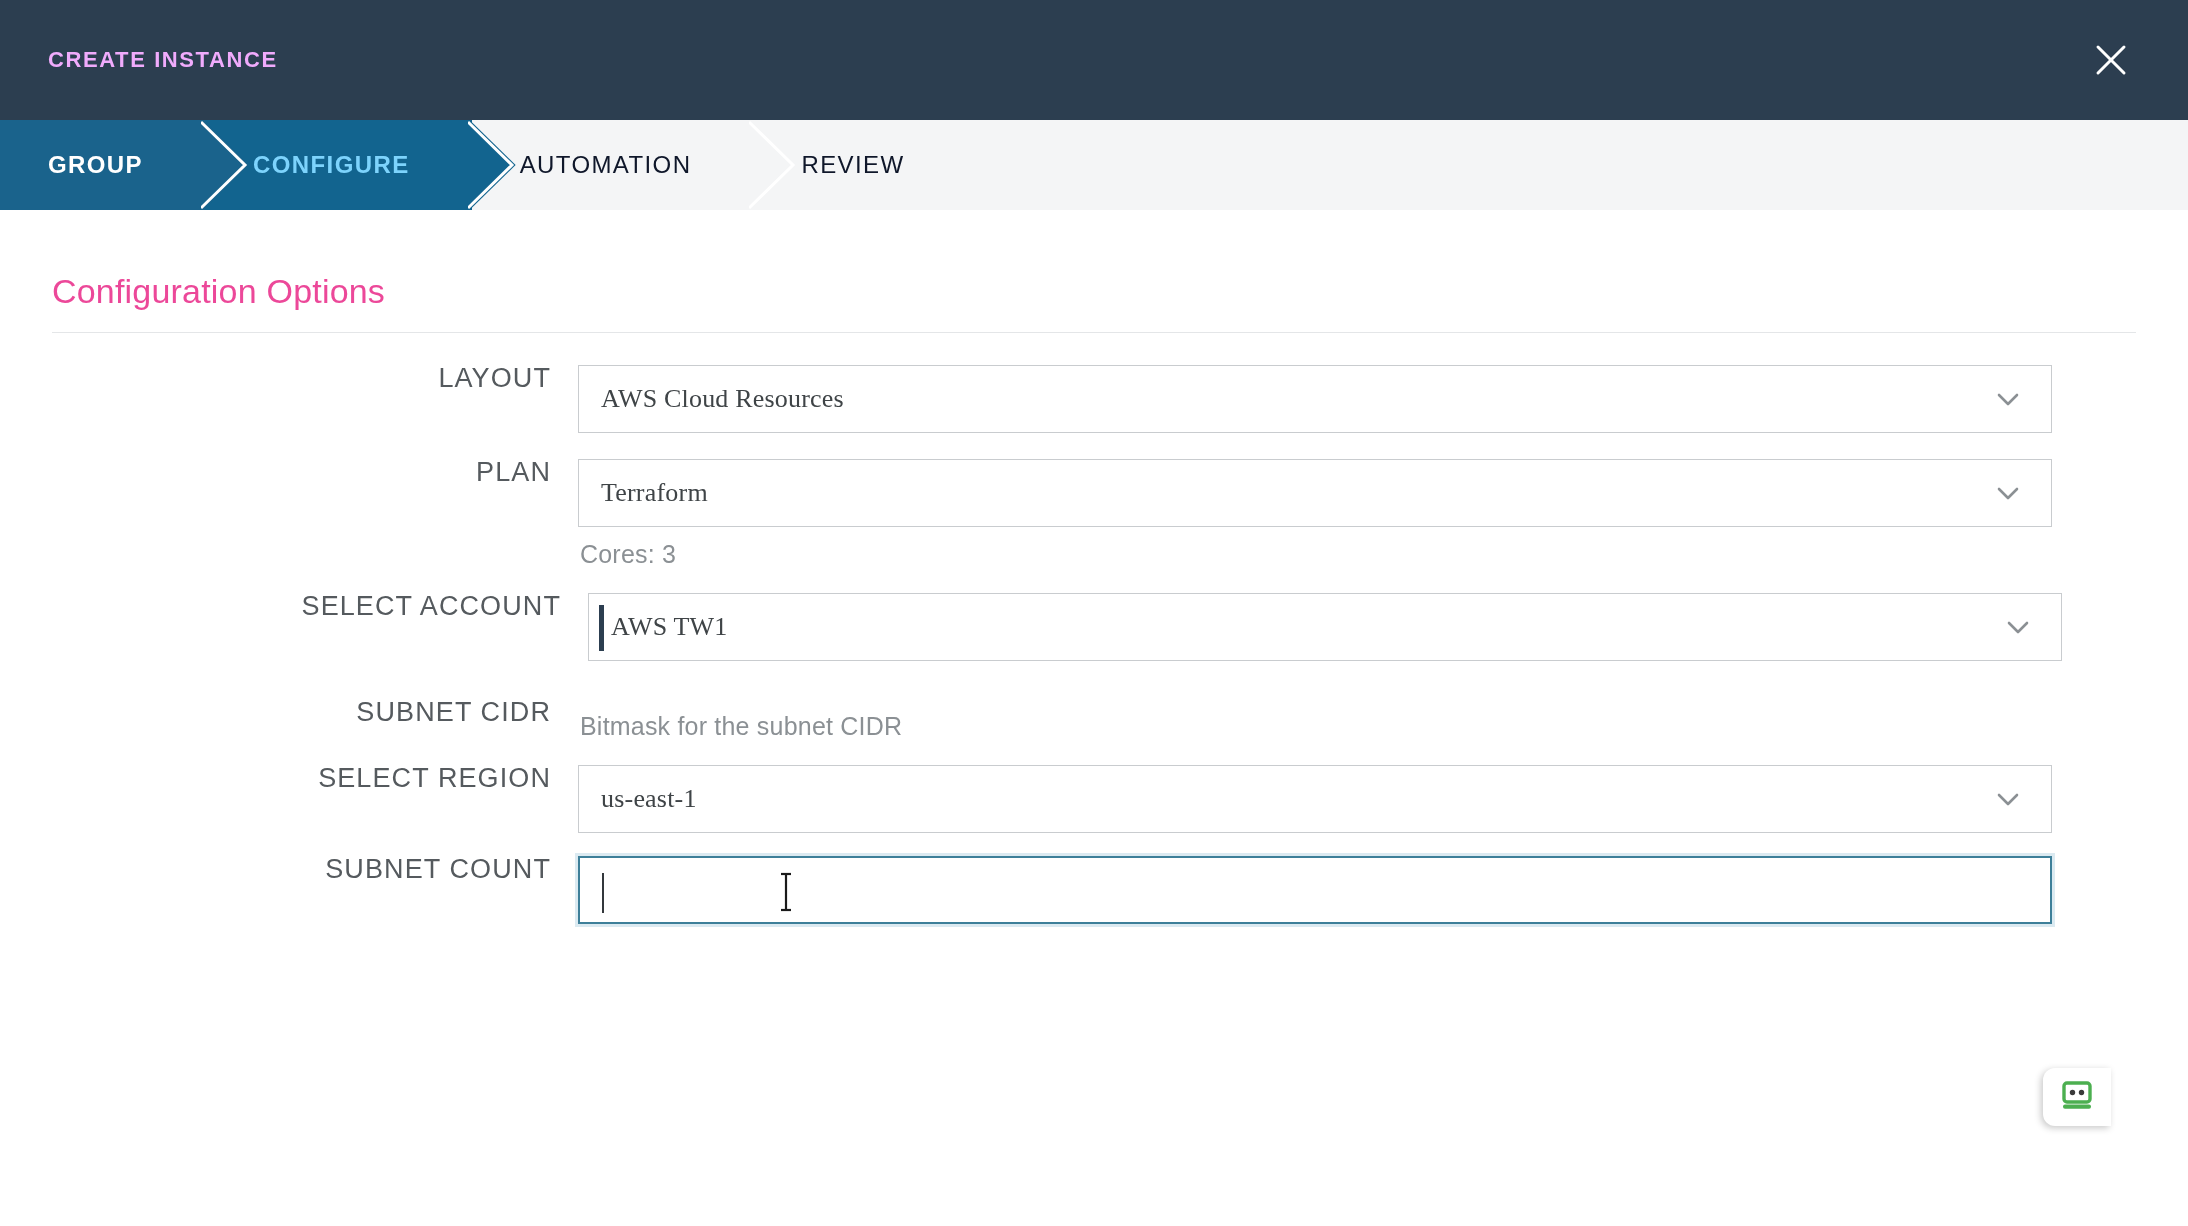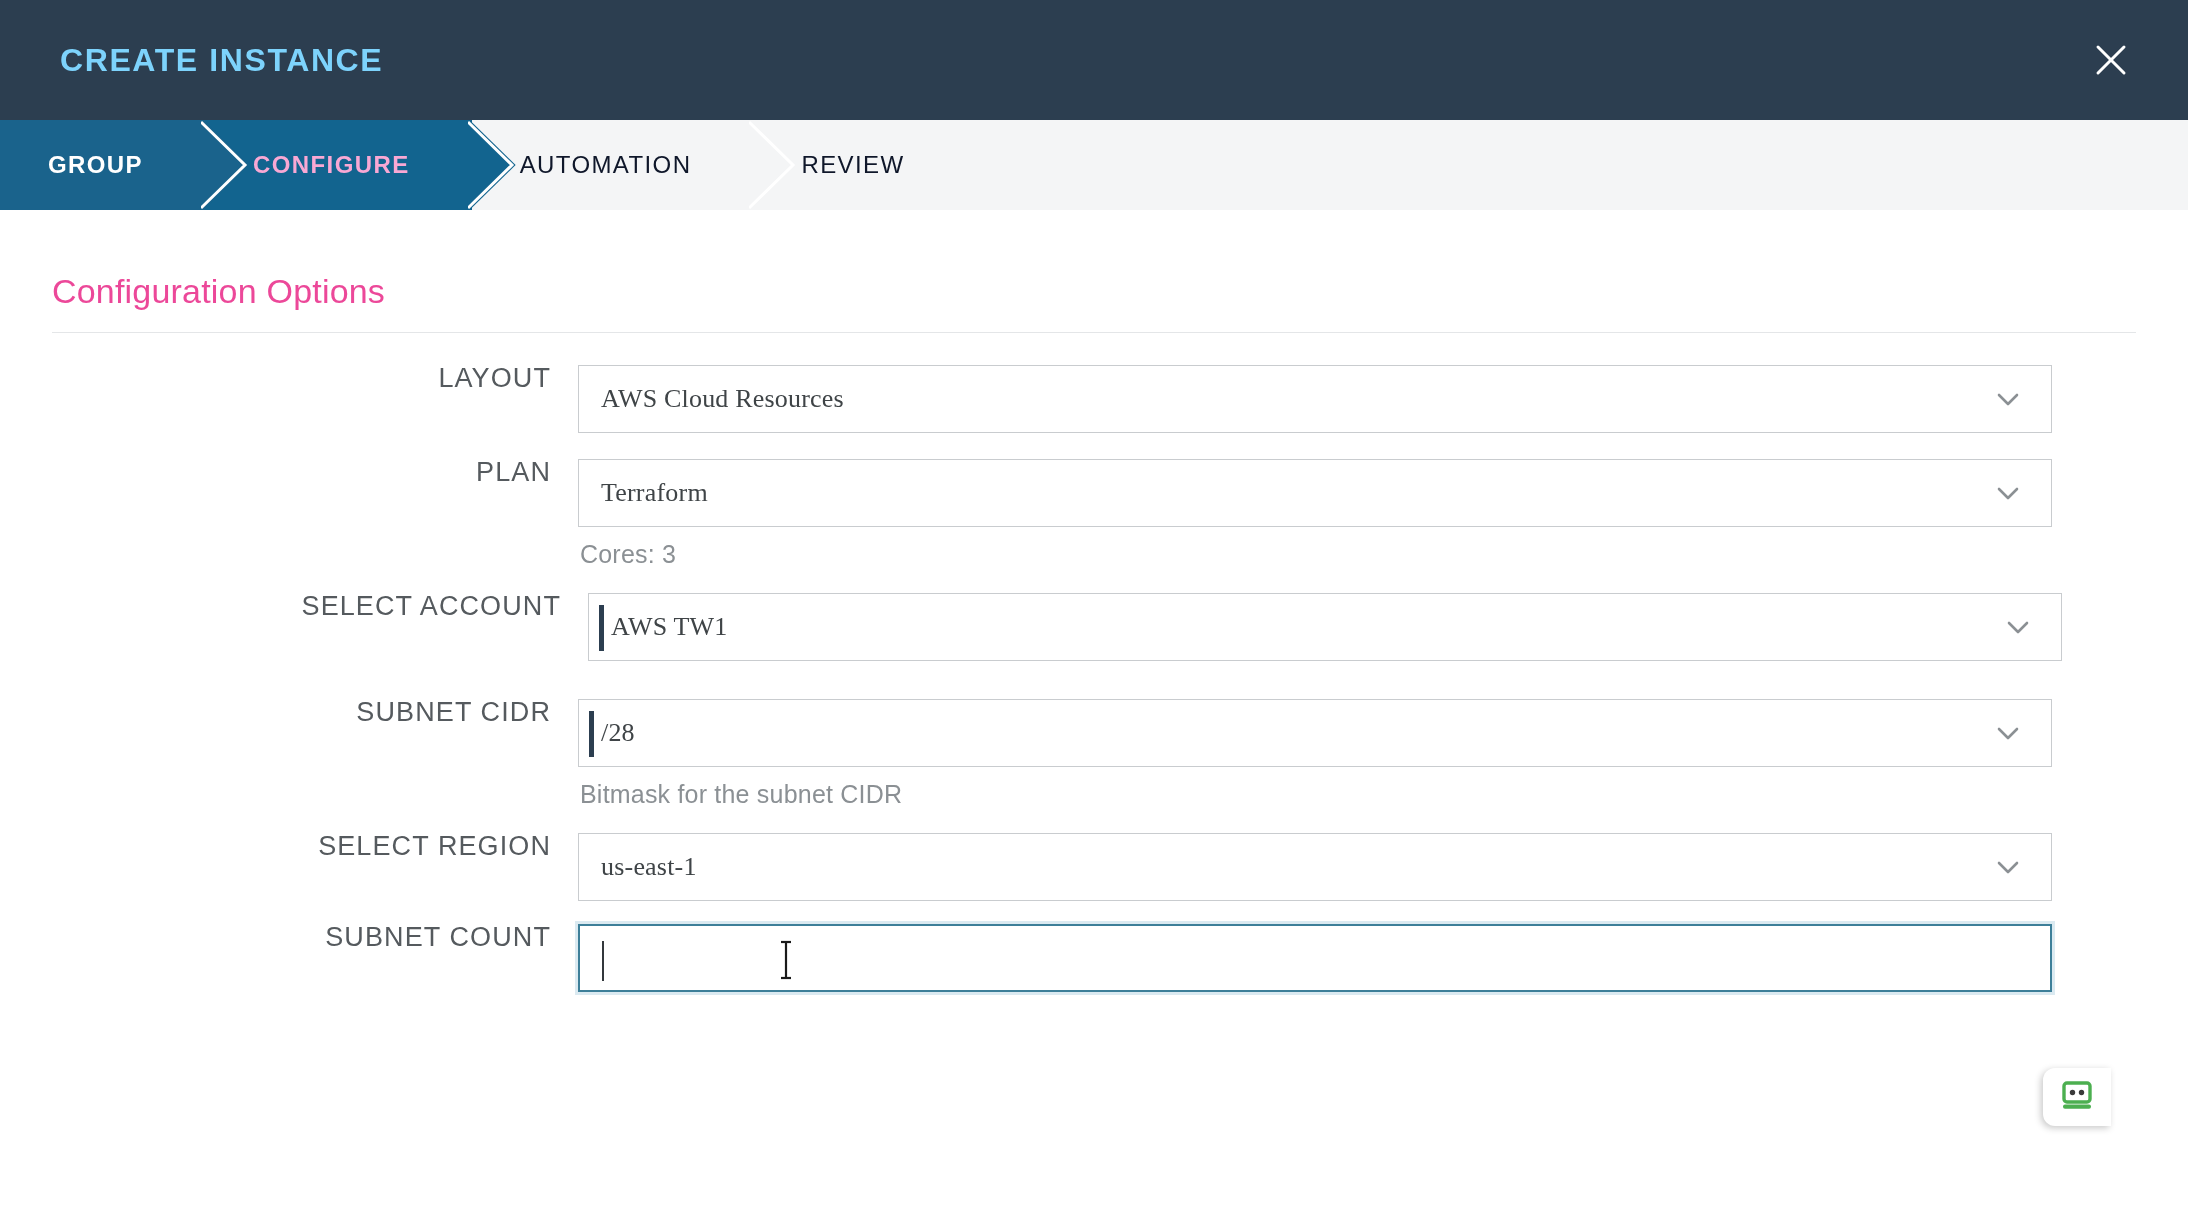--- a/index.html
+++ b/index.html
@@ -28,27 +28,26 @@
     top: 0; left: 0;
     width: 2188px;
     height: 120px;
     background: #2c3e50;
     display: flex;
     align-items: center;
     justify-content: space-between;
     padding: 0 44px 0 48px;
   }
   .titlebar-title {
-    color: #7dd3fc;
-    font-size: 32px;
+    color: #f0abfc;
+    font-size: 22px;
     font-weight: 600;
     letter-spacing: 1.6px;
     text-transform: uppercase;
     user-select: none;
-    margin-left: 12px;
   }
   .close-btn {
     width: 66px;
     height: 66px;
     display: flex;
     align-items: center;
     justify-content: center;
     cursor: pointer;
     position: relative;
   }
@@ -99,21 +98,21 @@
     z-index: 4;
     pointer-events: none;
   }
 
   .step.done-1 { background: #1d5d80; color: #ffffff; }
   .step.done-1::after { background: #1d5d80; }
 
   .step.done-2 { background: #1a638c; color: #ffffff; }
   .step.done-2::after { background: #1a638c; }
 
-  .step.active { background: #12648f; color: #f9a8d4; font-weight: 700; align-items: center; }
+  .step.active { background: #12648f; color: #7dd3fc; font-weight: 700; align-items: center; }
   .step.active::after { background: #12648f; }
 
   .step.upcoming { background: transparent; color: #0f172a; }
   .step.upcoming::after { background: transparent; }
 
   .step.done-1 .step-label,
   .step.done-2 .step-label { font-weight: 700; }
 
   
   .body-area {
@@ -372,29 +371,20 @@
                 <polyline points="6,11 15,20 24,11" fill="none" stroke="#8b9094" stroke-width="2.6" stroke-linecap="round" stroke-linejoin="round"></polyline>
               </svg>
             </span>
           </div>
         </div>
       </div>
 
       <div class="field-row" style="margin-bottom:24px;">
         <div class="field-label">SUBNET CIDR</div>
         <div class="field-control">
-          <div class="control-box">
-            <span class="caret-bar"></span>
-            <span class="control-value">/28</span>
-            <span class="chevron">
-              <svg width="30" height="30" viewBox="0 0 30 30">
-                <polyline points="6,11 15,20 24,11" fill="none" stroke="#8b9094" stroke-width="2.6" stroke-linecap="round" stroke-linejoin="round"></polyline>
-              </svg>
-            </span>
-          </div>
           <div class="field-hint">Bitmask for the subnet CIDR</div>
         </div>
       </div>
 
       <div class="field-row" style="margin-bottom:23px;">
         <div class="field-label">SELECT REGION</div>
         <div class="field-control">
           <div class="control-box">
             <span class="control-value">us-east-1</span>
             <span class="chevron">

